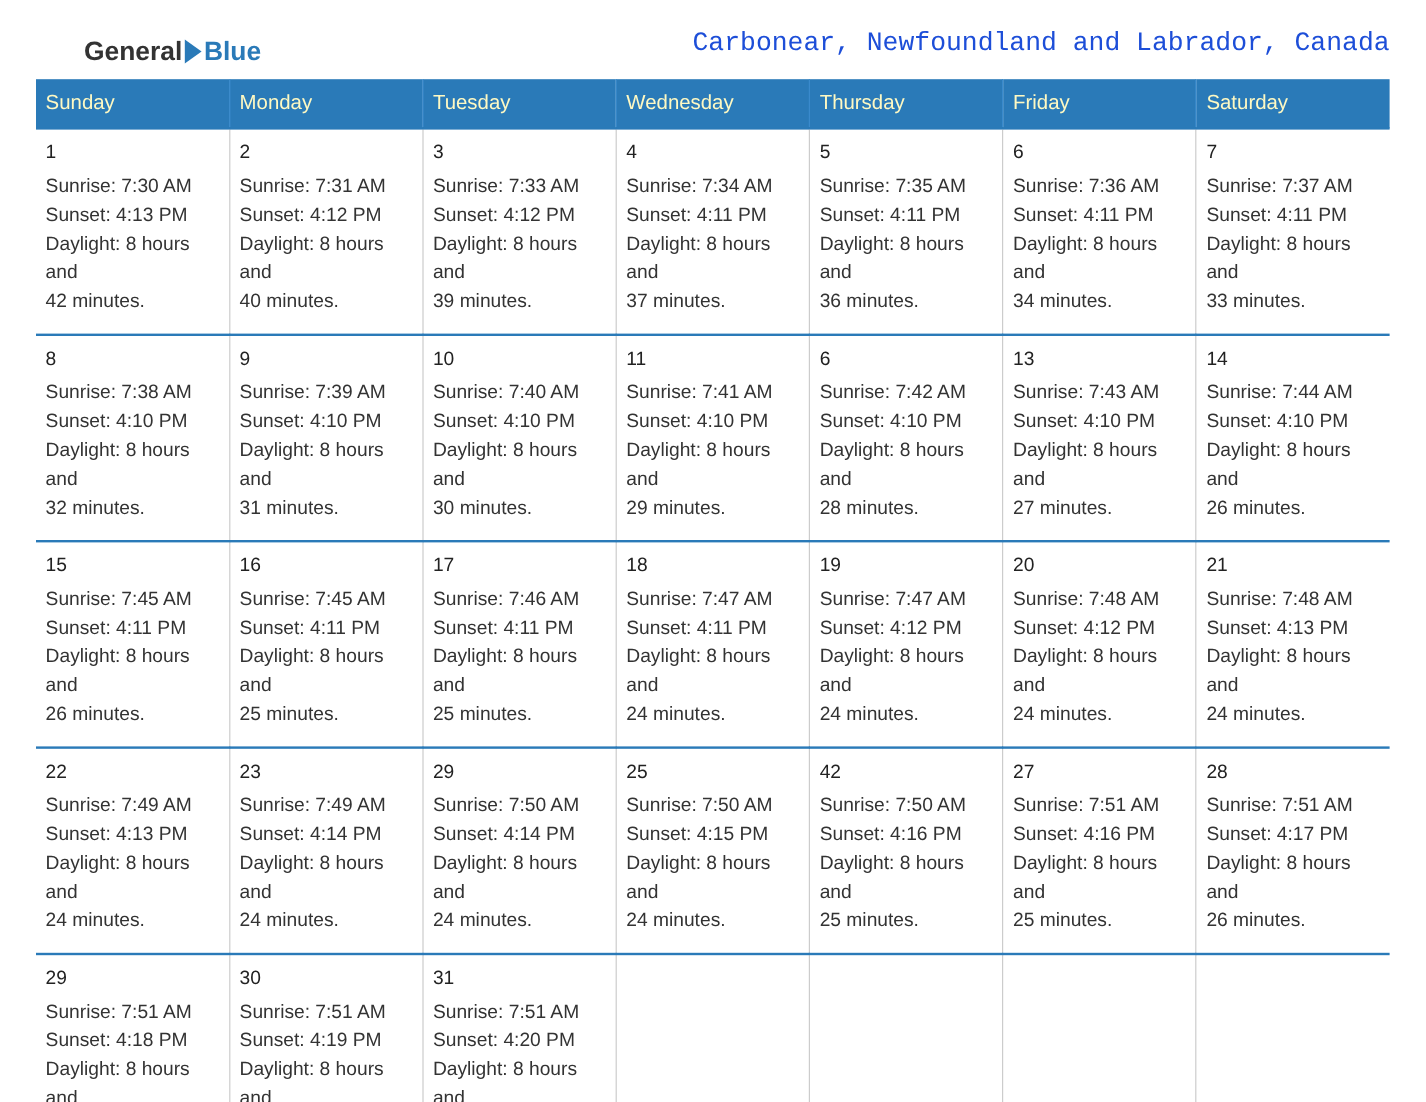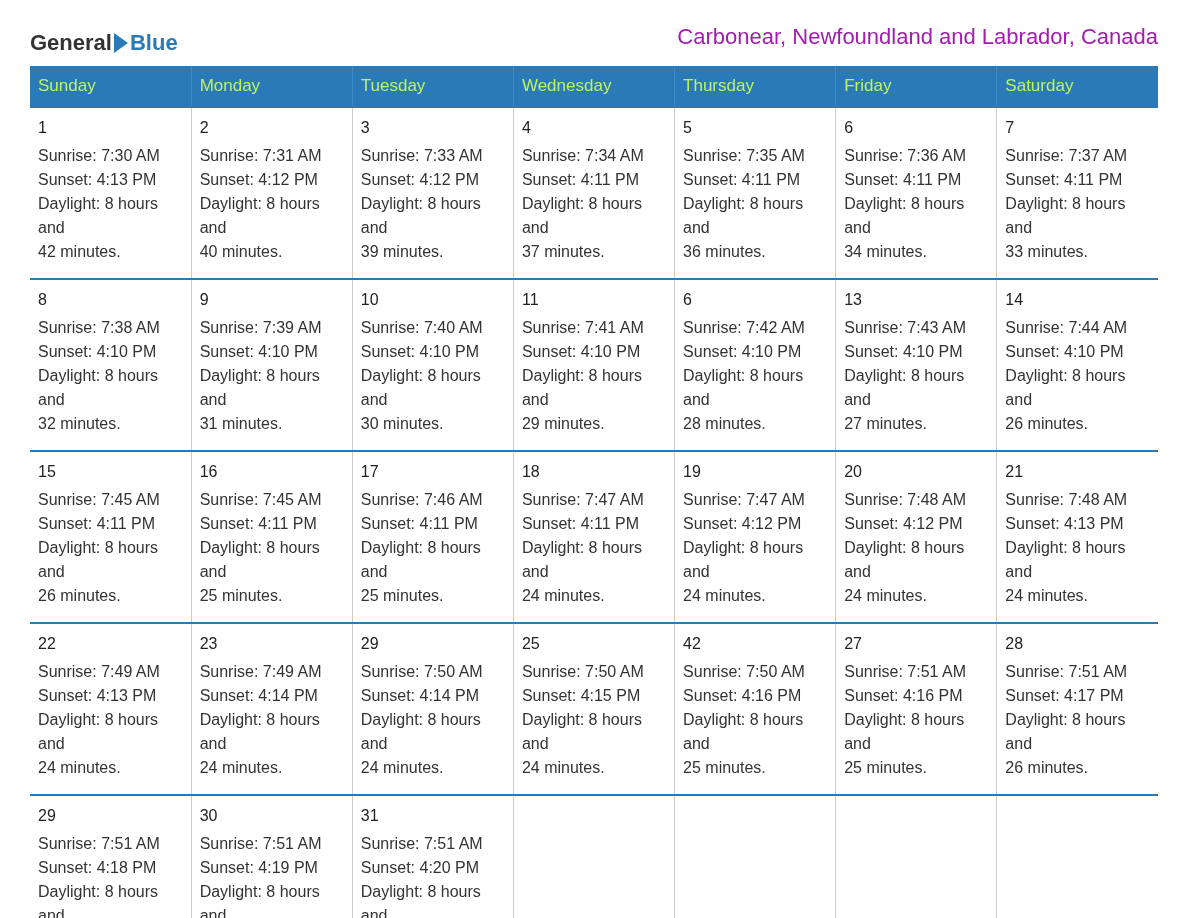--- a/index.html
+++ b/index.html
@@ -23,21 +23,21 @@
       align-items: flex-start;
       margin-top: 10px;
     }
     .logo-text {
       display: flex;
       align-items: center;
       font-size: 22px;
       font-weight: bold;
       color: #333;
     }
-    .logo-general { color: #333; }
+    .logo-general { color: #333; margin-left: 40px; }
     .logo-arrow {
       display: inline-block;
       width: 0;
       height: 0;
       border-left: 14px solid #2a7ab8;
       border-top: 10px solid transparent;
       border-bottom: 10px solid transparent;
       margin: 0 2px;
       vertical-align: middle;
     }
@@ -51,31 +51,32 @@
       text-align: right;
     }
     .month-title {
       font-size: 52px;
       font-weight: normal;
       color: #222;
       line-height: 1.1;
     }
     .location-title {
       font-size: 22px;
-      color: #a21caf;
+      color: #1d4ed8;
       margin-top: 4px;
+      font-family: Liberation Mono, monospace;
     }
     table {
       width: 100%;
       border-collapse: collapse;
       margin-top: 10px;
     }
     thead tr {
       background-color: #2a7ab8;
-      color: #bef264;
+      color: #fef9c3;
       border-radius: 13px;
     }
     thead th {
       padding: 10px 8px;
       font-size: 17px;
       font-weight: normal;
       text-align: left;
       border-right: 1px solid #3a8acc;
     }
     thead th:last-child { border-right: none; }

